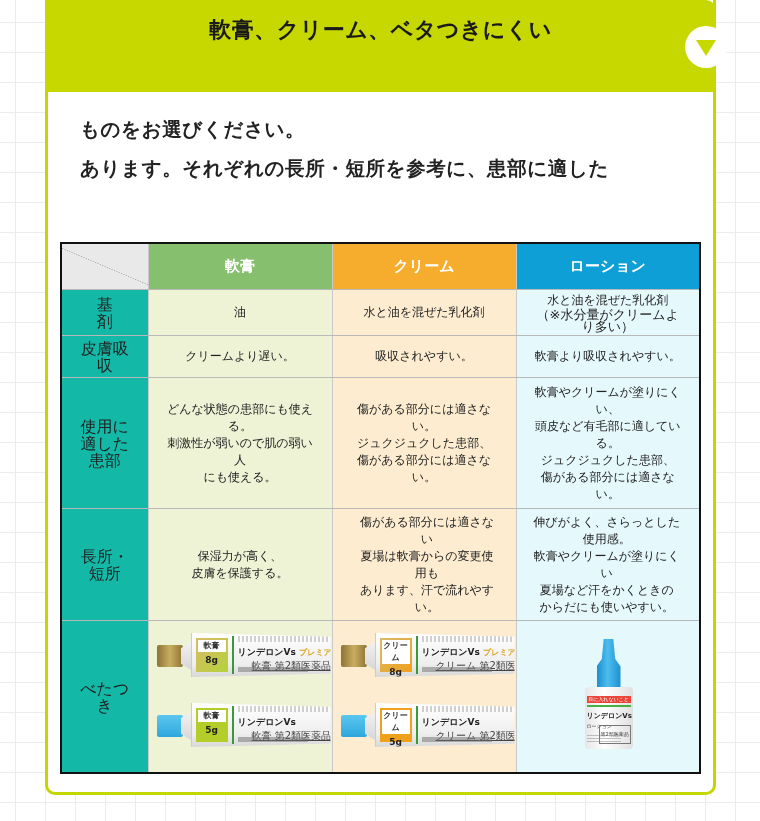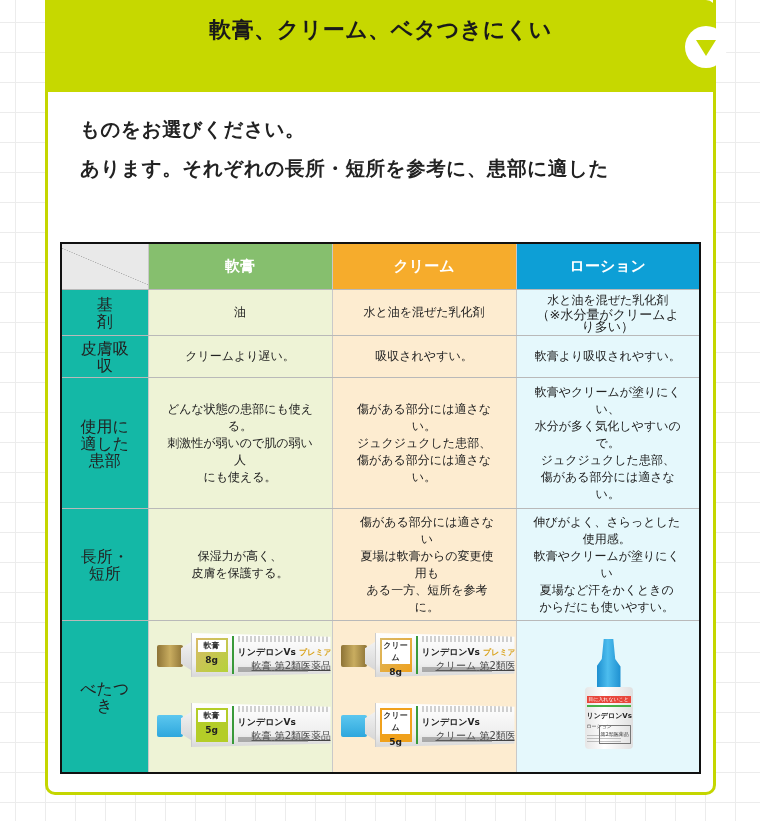--- a/index.html
+++ b/index.html
@@ -263,36 +263,36 @@
       <span class="line">刺激性が弱いので肌の弱い人</span>
       <span class="line">にも使える。</span>
     </td>
     <td class="o left">
       <span class="line">傷がある部分には適さない。</span>
       <span class="line">ジュクジュクした患部、</span>
       <span class="line">傷がある部分には適さない。</span>
     </td>
     <td class="b left">
       <span class="line">軟膏やクリームが塗りにくい、</span>
-      <span class="line">水分が多く気化しやすいので。</span>
+      <span class="line">頭皮など有毛部に適している。</span>
       <span class="line">ジュクジュクした患部、</span>
       <span class="line">傷がある部分には適さない。</span>
     </td>
   </tr>
 
   <tr class="r6">
     <td class="lbl">長所・短所</td>
     <td class="g">
       <span class="line">保湿力が高く、</span>
       <span class="line">皮膚を保護する。</span>
     </td>
     <td class="o left" style="padding-left:22px">
       <span class="line">傷がある部分には適さない</span>
       <span class="line">夏場は軟膏からの変更使用も</span>
-      <span class="line">ある一方、短所を参考に。</span>
+      <span class="line">あります、汗で流れやすい。</span>
     </td>
     <td class="b left" style="padding-left:14px">
       <span class="line">伸びがよく、さらっとした</span>
       <span class="line">使用感。</span>
       <span class="line">軟膏やクリームが塗りにくい</span>
       <span class="line">夏場など汗をかくときの</span>
       <span class="line">からだにも使いやすい。</span>
     </td>
   </tr>
 

